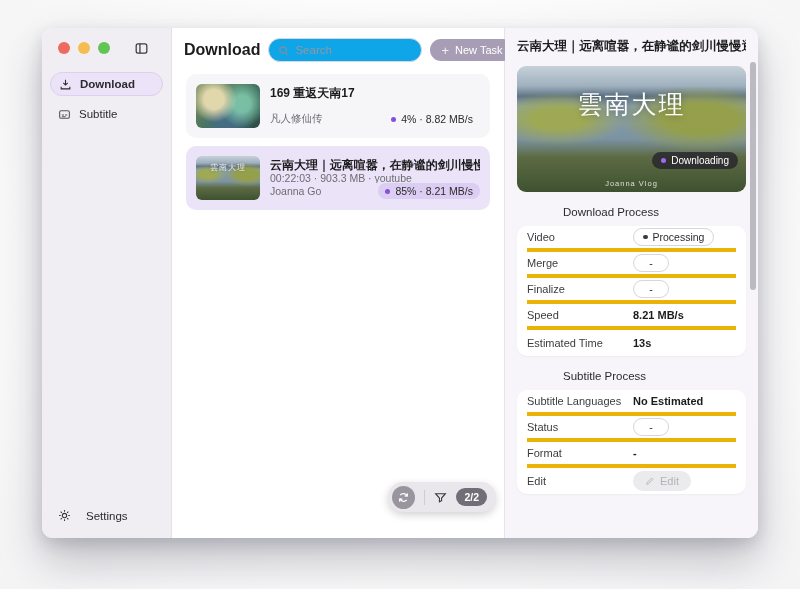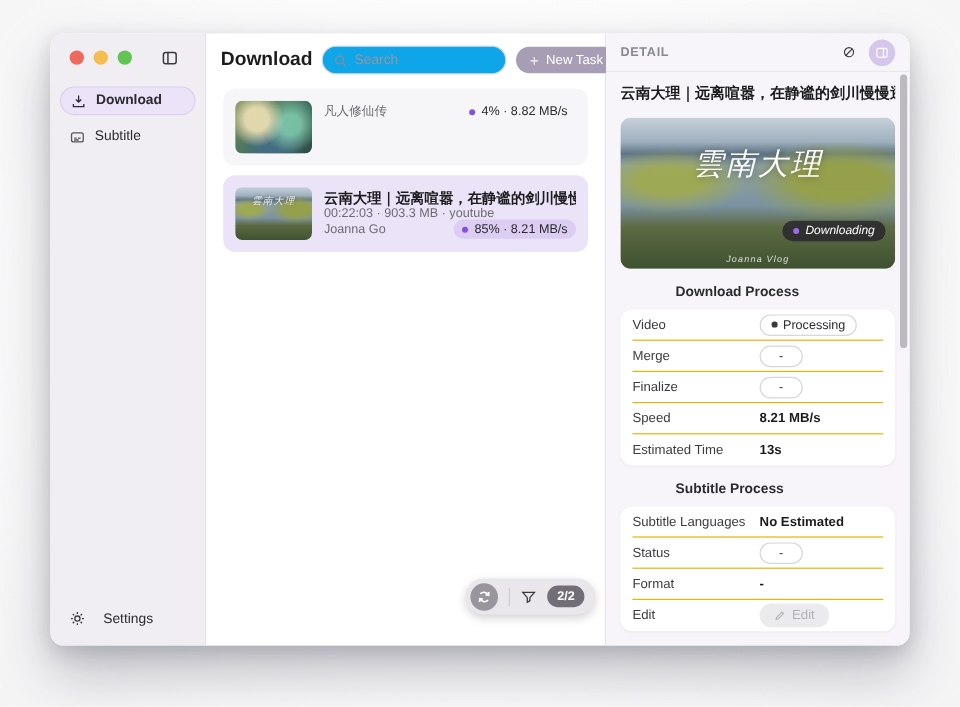--- a/index.html
+++ b/index.html
@@ -40,21 +40,21 @@
   .task-card.selected { background:#ebe3f7; }
   .thumb { width:64px; height:44px; border-radius:6px; flex:none; position:relative; overflow:hidden; }
   .thumb.art-anime { background:
       radial-gradient(circle at 28% 35%, rgba(232,220,176,.95) 0 18%, transparent 42%),
       radial-gradient(circle at 72% 45%, rgba(130,205,175,.85) 0 16%, transparent 45%),
       radial-gradient(circle at 50% 80%, rgba(70,110,140,.8) 0 20%, transparent 55%),
       linear-gradient(135deg,#7d8d5c 0%,#41705f 55%,#2d4a46 100%); }
   .art-lake { background:
       radial-gradient(ellipse at 18% 42%, rgba(160,170,80,.95) 0 10%, transparent 26%),
       radial-gradient(ellipse at 80% 42%, rgba(150,160,70,.95) 0 14%, transparent 32%),
-      linear-gradient(180deg,#c6d1da 0%,#9fb0bd 16%,#5f7486 24%,#8ba1b0 32%,#7b92a3 58%,#5d6b44 72%,#3e5130 100%); font-style: italic; }
+      linear-gradient(180deg,#c6d1da 0%,#9fb0bd 16%,#5f7486 24%,#8ba1b0 32%,#7b92a3 58%,#5d6b44 72%,#3e5130 100%); }
   .thumb-overlay-mini { position:absolute; top:6px; left:0; right:0; text-align:center; color:rgba(255,255,255,.9);
       font-size:8px; letter-spacing:1px; text-shadow:0 0 3px rgba(0,0,0,.35); }
   .task-body { flex:1; min-width:0; display:flex; flex-direction:column; justify-content:space-between; padding:1px 0; }
   .task-title { font-size:12px; font-weight:bold; color:#1c1c1e; white-space:nowrap; overflow:hidden; }
   .task-meta { font-size:10.5px; color:#6e6c73; white-space:nowrap; overflow:hidden; }
   .task-foot { display:flex; align-items:center; justify-content:space-between; }
   .task-author { font-size:10.5px; color:#6e6c73; }
   .task-status { display:flex; align-items:center; gap:5px; font-size:10.5px; color:#2b2b2e; padding:2px 7px; border-radius:9px; }
   .task-card.selected .task-status { background:#dccdf2; }
   .pdot { width:5px; height:5px; border-radius:50%; background:#8450dd; flex:none; }
@@ -73,23 +73,23 @@
   .icon-btn { background:none; border:none; display:flex; align-items:center; }
   .panel-circle { width:22px; height:22px; border-radius:50%; background:#d5c7ec; display:flex; align-items:center; justify-content:center; border:none; margin-left:10px; }
   .detail-body { padding:0 12px; }
   .detail-title { margin-top:10px; font-size:12.5px; font-weight:bold; color:#1c1c1e; white-space:nowrap; overflow:hidden; }
   .detail-thumb { margin-top:11px; width:229px; height:126px; border-radius:9px; position:relative; overflow:hidden; }
   .overlay-title { position:absolute; top:22px; left:0; right:0; text-align:center; color:#fff; font-size:25px; letter-spacing:2px; text-shadow:0 1px 6px rgba(0,0,0,.35); }
   .overlay-credit { position:absolute; bottom:4px; left:0; right:0; text-align:center; color:rgba(255,255,255,.8); font-size:7.5px; letter-spacing:1px; }
   .dl-badge { position:absolute; right:8px; bottom:23px; display:flex; align-items:center; gap:5px;
       background:rgba(36,33,42,.78); color:#fff; font-size:10px; padding:3px 9px; border-radius:10px; }
   .dl-badge .pdot { background:#9a6cf0; }
-  .section-h { margin:14px 2px 8px; font-size:11.5px; font-weight:bold; color:#2b2b2e;padding-left:44px; }
+  .section-h { margin:14px 2px 8px; font-size:11.5px; font-weight:normal; color:#2b2b2e;padding-left:44px; }
   .dcard { background:#fff; border-radius:10px; padding:0 10px; box-shadow:0 1px 2px rgba(0,0,0,.04); }
-  .drow { display:flex; align-items:center; height:26px; border-bottom:1px solid #eab308; }
+  .drow { display:flex; align-items:center; height:26px; border-bottom:4px solid #eab308; }
   .drow:last-child { border-bottom:none; }
   .dlabel { width:106px; flex:none; font-size:11px; color:#3c3c40; white-space:nowrap; }
   .dval { flex:1; display:flex; align-items:center; font-size:11px; color:#1c1c1e; font-weight:bold; }
   .dval.plain { font-weight:bold; }
   .pill { display:inline-flex; align-items:center; justify-content:center; gap:5px; height:18px; min-width:36px;
       padding:0 9px; border:1px solid #d6d6db; border-radius:10px; background:#fff; font-size:10.5px; font-weight:normal; color:#2b2b2e; }
   .pill .sdot { width:4.5px; height:4.5px; border-radius:50%; background:#3a3a3e; }
   .edit-btn { display:inline-flex; align-items:center; gap:5px; height:20px; padding:0 12px; border:none;
       border-radius:10px; background:#ebebee; color:#b4b2b9; font-size:11px; }
   .scrollbar { position:absolute; right:2px; top:34px; width:6px; height:228px; border-radius:3px; background:#bcbac1; }
@@ -158,20 +158,21 @@
         <button class="new-task">
           <span class="plus">+</span>
           <span>New Task</span>
         </button>
       </div>
 
       <div class="task-list">
         <div class="task-card">
           <div class="thumb art-anime"></div>
           <div class="task-body">
+            <div class="task-title">169 重返天南17</div>
             <div class="task-foot">
               <span class="task-author">凡人修仙传</span>
               <span class="task-status">
                 <span class="pdot"></span>
                 <span>4% · 8.82 MB/s</span>
               </span>
             </div>
           </div>
         </div>
 
@@ -210,39 +211,20 @@
             <svg viewBox="0 0 24 24" fill="none" stroke="#3a3a3e" stroke-width="2">
                 <path d="M3 5h18l-7 8v5l-4 2v-7z"></path>
               </svg>
           </span>
         </button>
         <span class="counter-badge">2/2</span>
       </div>
     </main>
 
     <section class="detail">
-      <div class="detail-header">
-        <span class="detail-caption">DETAIL</span>
-        <button class="icon-btn">
-          <span style="width:13px;height:13px;display:inline-flex;">
-            <svg viewBox="0 0 24 24" fill="none" stroke="#3a3a3e" stroke-width="1.8">
-                <circle cx="12" cy="12" r="7"></circle>
-                <path d="M6.5 17.5l11-11"></path>
-              </svg>
-          </span>
-        </button>
-        <button class="panel-circle">
-          <span style="width:12px;height:12px;display:inline-flex;">
-            <svg viewBox="0 0 24 24" fill="none" stroke="#ffffff" stroke-width="2">
-                <rect x="3.5" y="4.5" width="17" height="15" rx="3"></rect>
-                <path d="M14.5 4.5v15"></path>
-              </svg>
-          </span>
-        </button>
-      </div>
 
       <div class="detail-body">
         <div class="detail-title">云南大理｜远离喧嚣，在静谧的剑川慢慢逛｜千...</div>
 
         <div class="detail-thumb art-lake">
           <span class="overlay-title">雲南大理</span>
           <span class="overlay-credit">Joanna Vlog</span>
           <span class="dl-badge">
             <span class="pdot"></span>
             <span>Downloading</span>

